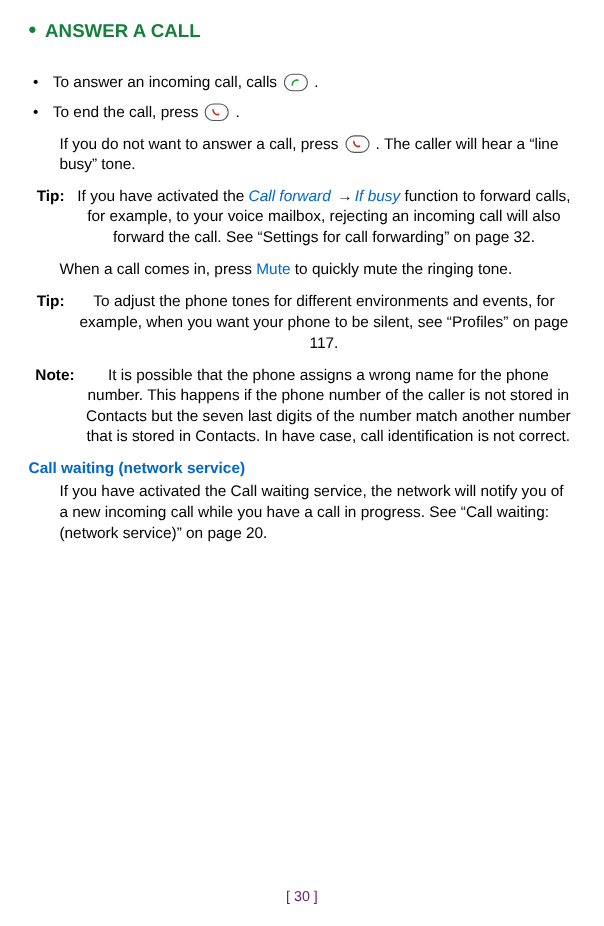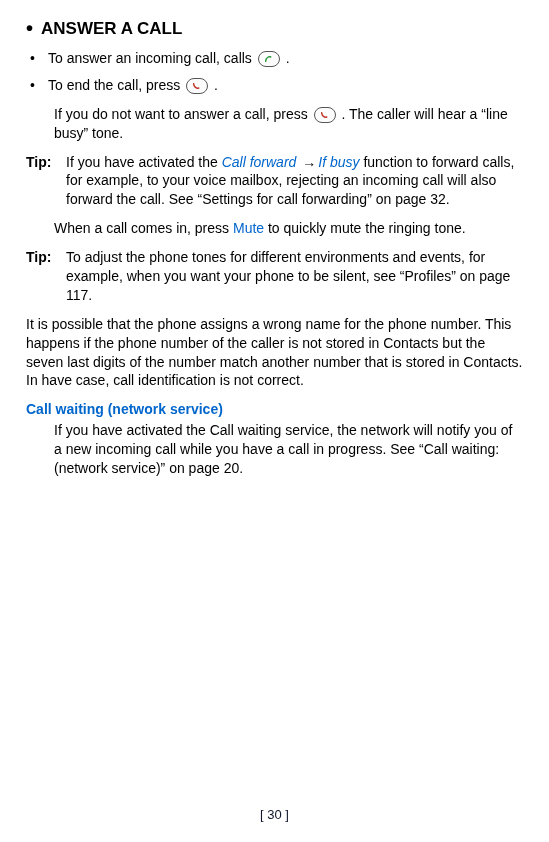--- a/index.html
+++ b/index.html
@@ -8,24 +8,24 @@
     height: 842px;
     font-family: "Trebuchet MS", "Lucida Sans", Arial, sans-serif;
     font-size: 14px;
     color: #000;
     background: #fff;
     padding: 18px 26px 20px 26px;
     position: relative;
     line-height: 1.35;
   }
   .h1 {
-    color: #000000;
+    color: #15803d;
     font-weight: bold;
     font-size: 17px;
-    margin-bottom: 8px;
+    margin-bottom: 24px;
   }
   .h1-bullet {
     display: inline-block;
     vertical-align: middle;
     margin-right: 8px;
     font-size: 20px;
     line-height: 0;
     position: relative;
     top: -2px;
   }
@@ -62,20 +62,21 @@
     top: 50%; left: 50%;
     transform: translate(-50%, -50%);
   }
   .para {
     margin-bottom: 10px;
     margin-left: 28px;
   }
   .tip-row, .note-row {
     display: flex;
     margin-bottom: 10px;
+    text-align: center;
   }
   .tip-label, .note-label {
     font-weight: bold;
     flex: 0 0 40px;
   }
   .note-label {
     flex: 0 0 48px;
   }
   .tip-body, .note-body {
     flex: 1;
@@ -98,21 +99,21 @@
     font-size: 14px;
     margin-top: 4px;
     margin-bottom: 2px;
   }
   .footer {
     position: absolute;
     bottom: 18px;
     left: 0;
     width: 100%;
     text-align: center;
-    color: #0f172a;
+    color: #701a75;
     font-size: 13px;
   }
 </style>
 </head>
 <body>
 
 <div class="h1">
   <span class="h1-bullet">•</span><span>ANSWER A CALL</span>
 </div>
 
@@ -163,19 +164,20 @@
 <div class="para">
   <span>When a call comes in, press </span><span class="mute">Mute</span><span> to quickly mute the ringing tone.</span>
 </div>
 
 <div class="tip-row">
   <div class="tip-label">Tip:</div>
   <div class="tip-body">To adjust the phone tones for different environments and events, for example, when you want your phone to be silent, see “Profiles” on page 117.</div>
 </div>
 
 <div class="note-row">
+  <div class="note-label">Note:</div>
   <div class="note-body">It is possible that the phone assigns a wrong name for the phone number. This happens if the phone number of the caller is not stored in Contacts but the seven last digits of the number match another number that is stored in Contacts. In have case, call identification is not correct.</div>
 </div>
 
 <div class="h2">Call waiting (network service)</div>
 <div class="para">If you have activated the Call waiting service, the network will notify you of a new incoming call while you have a call in progress. See “Call waiting: (network service)” on page 20.</div>
 
 <div class="footer">[ 30 ]</div>
 
 </body></html>

